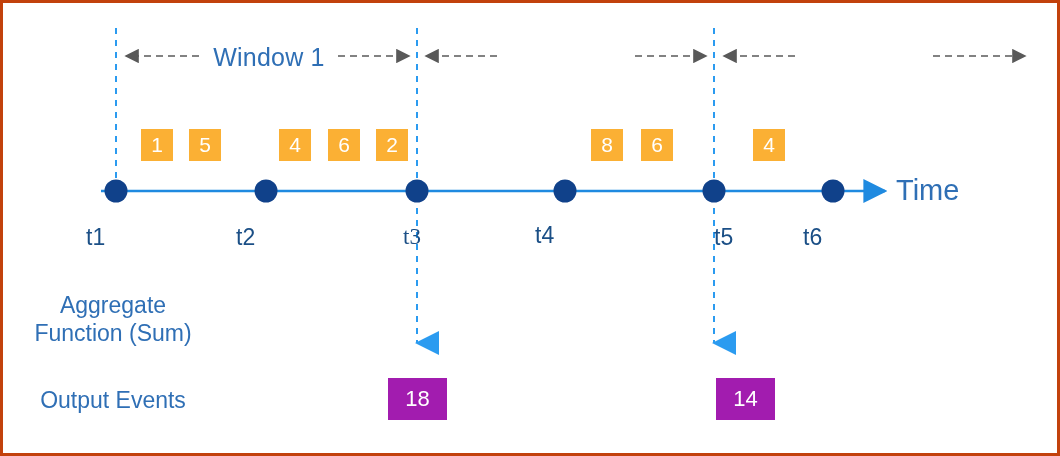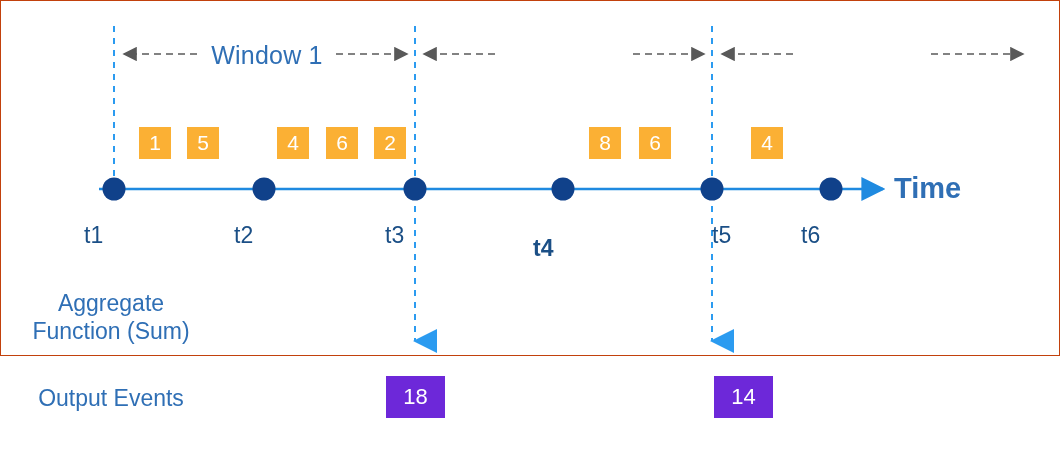--- a/index.html
+++ b/index.html
@@ -4,23 +4,23 @@
 <style>
   html,body{margin:0;padding:0;}
   body{
     width:1060px;height:456px;
     background:#ffffff;
     font-family:"Liberation Sans", sans-serif;
     overflow:hidden;
   }
   #diagram{
     position:relative;
-    width:1060px;height:356px;
+    width:1060px;height:456px;
     box-sizing:border-box;
-    border:1px solid #c2410c;
+    border:3px solid #c2410c;
     background:#ffffff;
   }
   svg.layer{
     position:absolute;left:0;top:0;width:1060px;height:456px;
     pointer-events:none;
   }
   .win-label{
     position:absolute;
     color:#2f6fb5;
     font-size:25px;
@@ -41,21 +41,21 @@
     width:32px;height:32px;
     background:#fbb034;
     color:#ffffff;
     font-size:21px;
     display:flex;align-items:center;justify-content:center;
     box-sizing:border-box;
   }
   .out-box{
     position:absolute;
     width:59px;height:42px;
-    background:#6d28d9;
+    background:#a21caf;
     color:#ffffff;
     font-size:22px;
     display:flex;align-items:center;justify-content:center;
     box-sizing:border-box;
   }
   .side-label{
     position:absolute;
     color:#2f6fb5;
     font-size:23px;
     line-height:28px;
@@ -127,26 +127,26 @@
   <div class="ev-box" style="left:186px;top:126px;">5</div>
   <div class="ev-box" style="left:276px;top:126px;">4</div>
   <div class="ev-box" style="left:325px;top:126px;">6</div>
   <div class="ev-box" style="left:373px;top:126px;">2</div>
   <div class="ev-box" style="left:588px;top:126px;">8</div>
   <div class="ev-box" style="left:638px;top:126px;">6</div>
   <div class="ev-box" style="left:750px;top:126px;">4</div>
 
   <div class="tick-label" style="left:83px;top:221px;">t1</div>
   <div class="tick-label" style="left:233px;top:221px;">t2</div>
-  <div class="tick-label" style="left:384px;top:221px;">t3</div>
-  <div class="tick-label" style="left:532px;top:234px;font-weight:bold;">t4</div>
+  <div class="tick-label" style="left:400px;top:221px;font-family:Liberation Serif, serif;">t3</div>
+  <div class="tick-label" style="left:532px;top:219px;">t4</div>
   <div class="tick-label" style="left:711px;top:221px;">t5</div>
   <div class="tick-label" style="left:800px;top:221px;">t6</div>
 
-  <div class="time-label" style="left:893px;top:171px;font-weight:bold;">Time</div>
+  <div class="time-label" style="left:893px;top:171px;">Time</div>
 
   <div class="side-label" style="left:10px;top:288px;width:200px;">Aggregate
 Function (Sum)</div>
   <div class="side-label" style="left:10px;top:383px;width:200px;">Output Events</div>
 
   <div class="out-box" style="left:385px;top:375px;">18</div>
   <div class="out-box" style="left:681px;top:375px;margin-left:32px;">14</div>
 
 </div>
 

